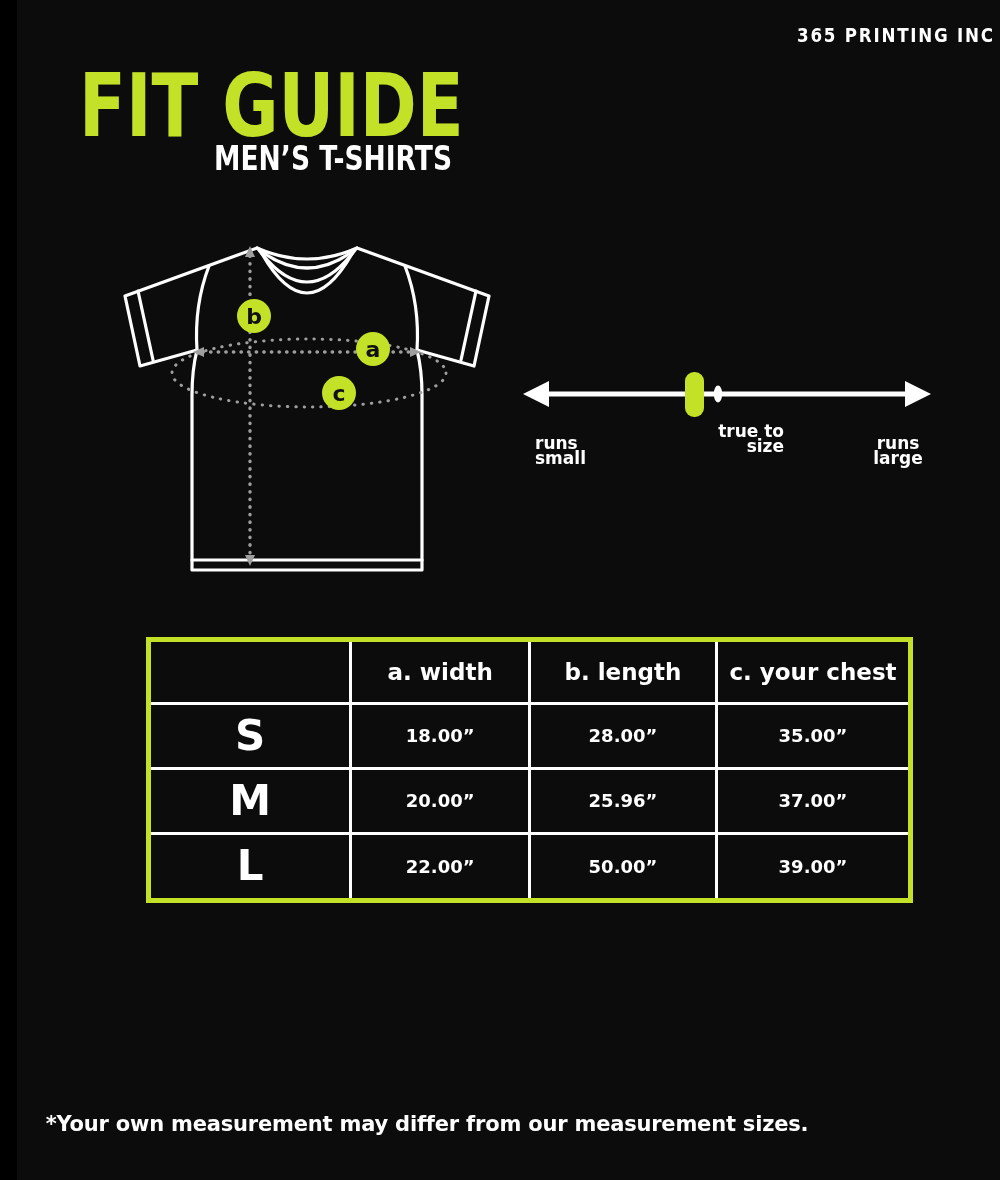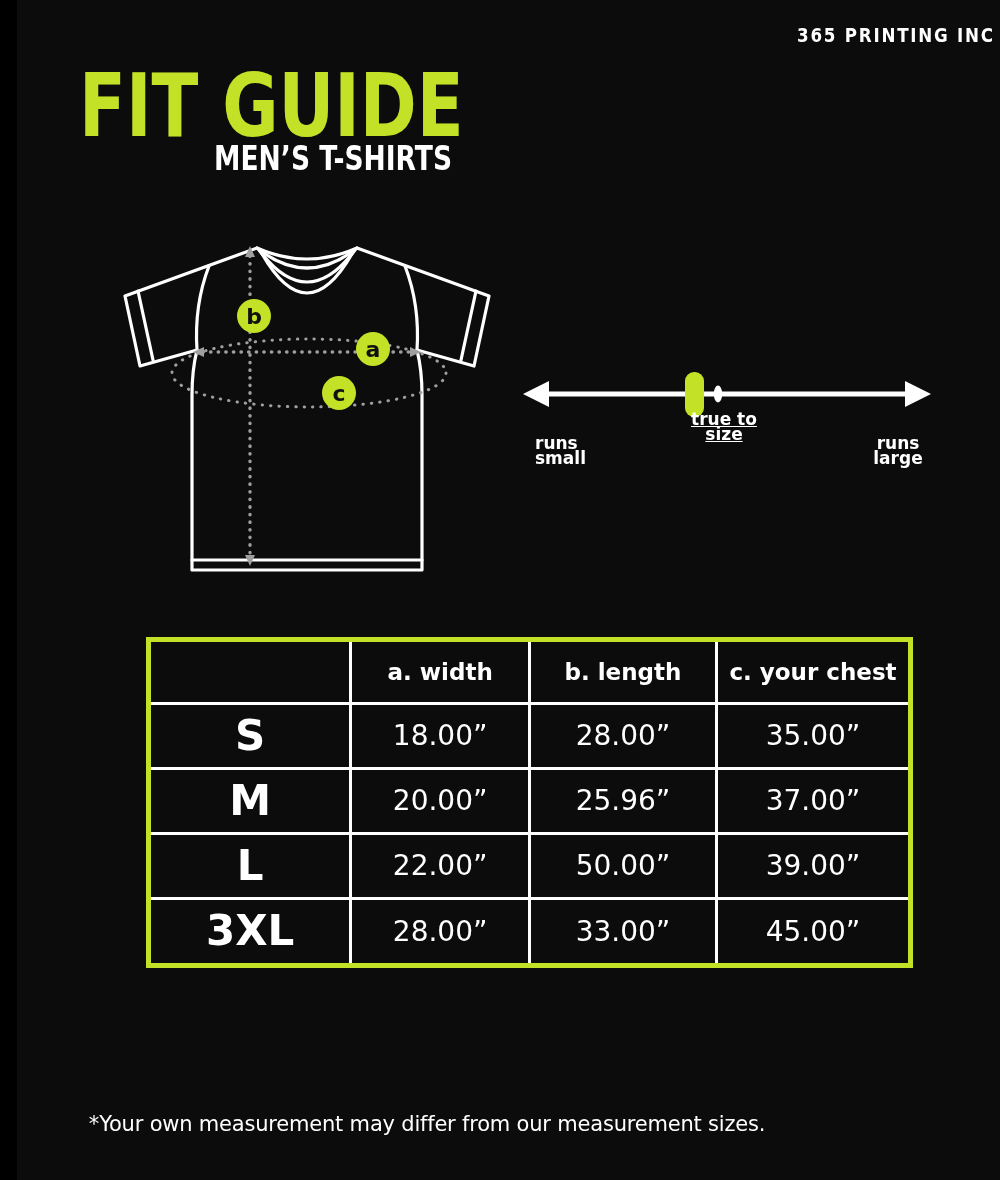--- a/index.html
+++ b/index.html
@@ -34,37 +34,37 @@
   .tshirt .measure{stroke:var(--dots);stroke-width:3.4;stroke-dasharray:0.4 7.2;stroke-linecap:round;fill:none;}
   .tshirt .m-ellipse{stroke:var(--dots);stroke-width:3;stroke-dasharray:0.4 8;stroke-linecap:round;fill:none;}
   .tshirt .arrow{fill:var(--dots);stroke:none;}
   .tshirt .marker{fill:var(--accent);stroke:none;}
   .tshirt text{font-family:"DejaVu Sans",sans-serif;font-weight:bold;font-size:22px;fill:#101010;text-anchor:middle;}
   .fitscale-svg{position:absolute;left:500px;top:356px;width:420px;height:76px;}
   .fs-label{
     position:absolute;font-size:17px;font-weight:bold;line-height:15px;color:var(--txt);
   }
   .fs-left{left:518px;top:436px;text-align:left;}
-  .fs-center{left:647px;top:412px;width:120px;text-align:center;text-decoration:underline;}
+  .fs-center{left:647px;top:424px;width:120px;text-align:right;}
   .fs-right{left:826px;top:436px;width:110px;text-align:center;}
   .tablewrap{
     position:absolute;left:129px;top:637px;width:767px;
     border:5px solid var(--accent);box-sizing:border-box;background:var(--bg);
   }
   table{width:100%;border-collapse:collapse;border-style:hidden;table-layout:fixed;}
   col.c1{width:26.4%;} col.c2{width:23.6%;} col.c3{width:24.7%;} col.c4{width:25.3%;}
   th,td{border:3px solid #fff;text-align:center;vertical-align:middle;color:var(--txt);}
   thead tr{height:61px;}
   tbody tr{height:65px;}
   th{font-size:23px;font-weight:bold;}
-  td{font-size:28px;font-weight:normal;}
+  td{font-size:18px;font-weight:bold;}
   td.size{font-size:42px;font-weight:bold;line-height:1;}
   .footnote{
     position:absolute;top:1112px;left:0;width:820px;text-align:center;
-    font-size:21px;font-weight:normal;color:var(--txt);letter-spacing:-0.2px;
+    font-size:21px;font-weight:bold;color:var(--txt);letter-spacing:-0.2px;
   }
 </style>
 </head>
 <body>
 
 <div class="page">
 
   <div class="brand">365 PRINTING INC</div>
   <h1 class="title">FIT GUIDE</h1>
   <div class="subtitle">MEN’S T-SHIRTS</div>
@@ -154,25 +154,19 @@
           <td>20.00”</td>
           <td>25.96”</td>
           <td>37.00”</td>
         </tr>
         <tr>
           <td class="size">L</td>
           <td>22.00”</td>
           <td>50.00”</td>
           <td>39.00”</td>
         </tr>
-        <tr>
-          <td class="size">3XL</td>
-          <td>28.00”</td>
-          <td>33.00”</td>
-          <td>45.00”</td>
-        </tr>
       </tbody>
     </table>
   </div>
 
   <div class="footnote">*Your own measurement may differ from our measurement sizes.</div>
 
 </div>
 
 </body></html>

